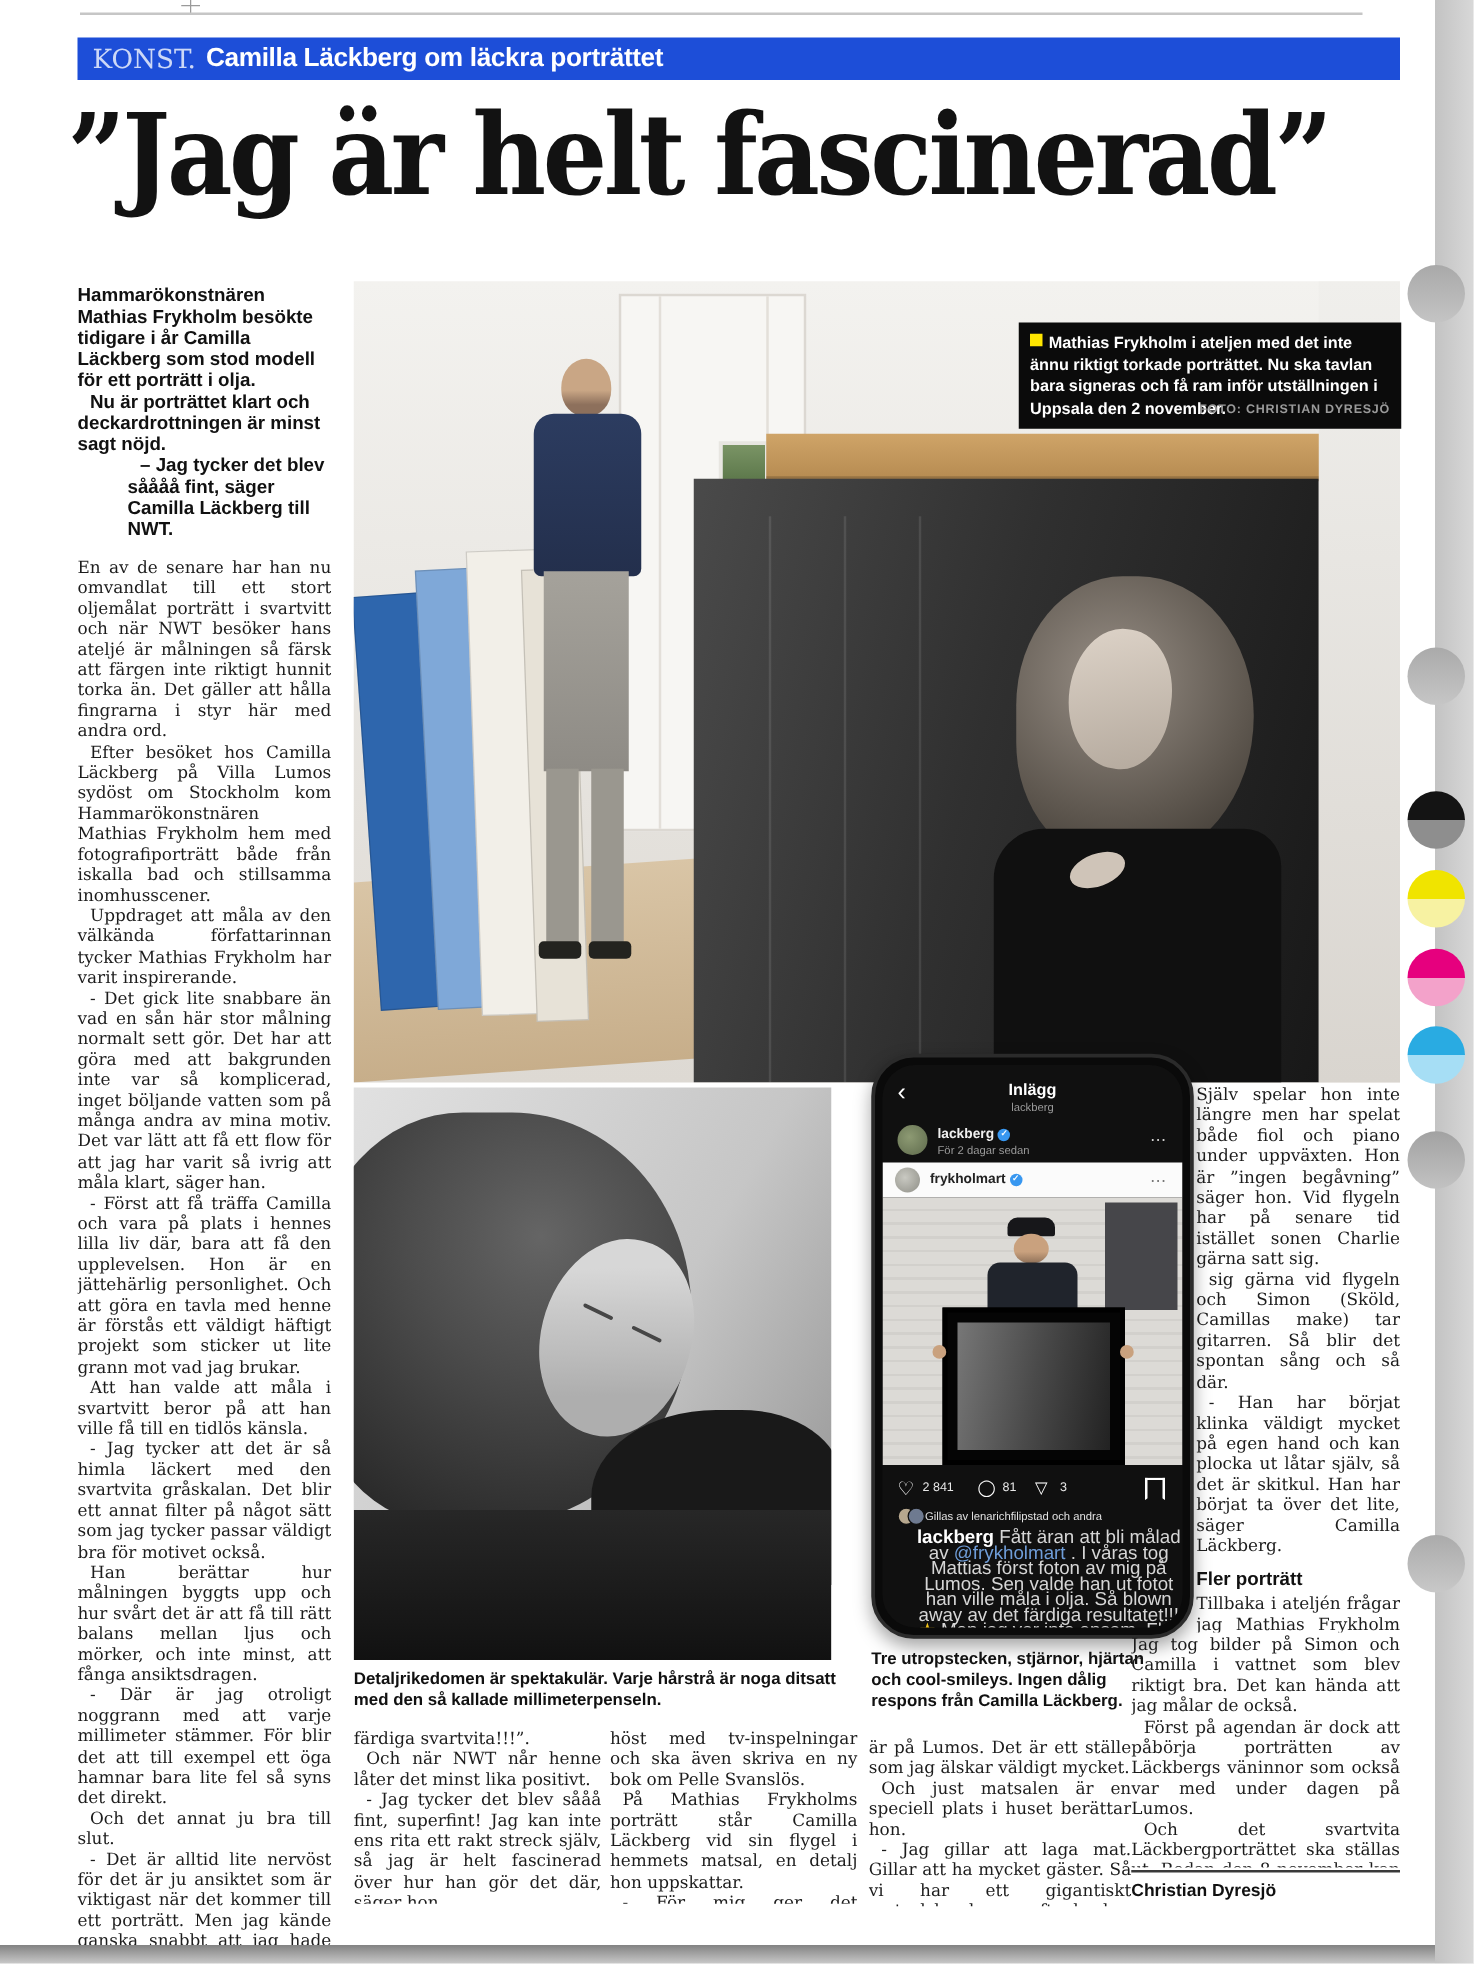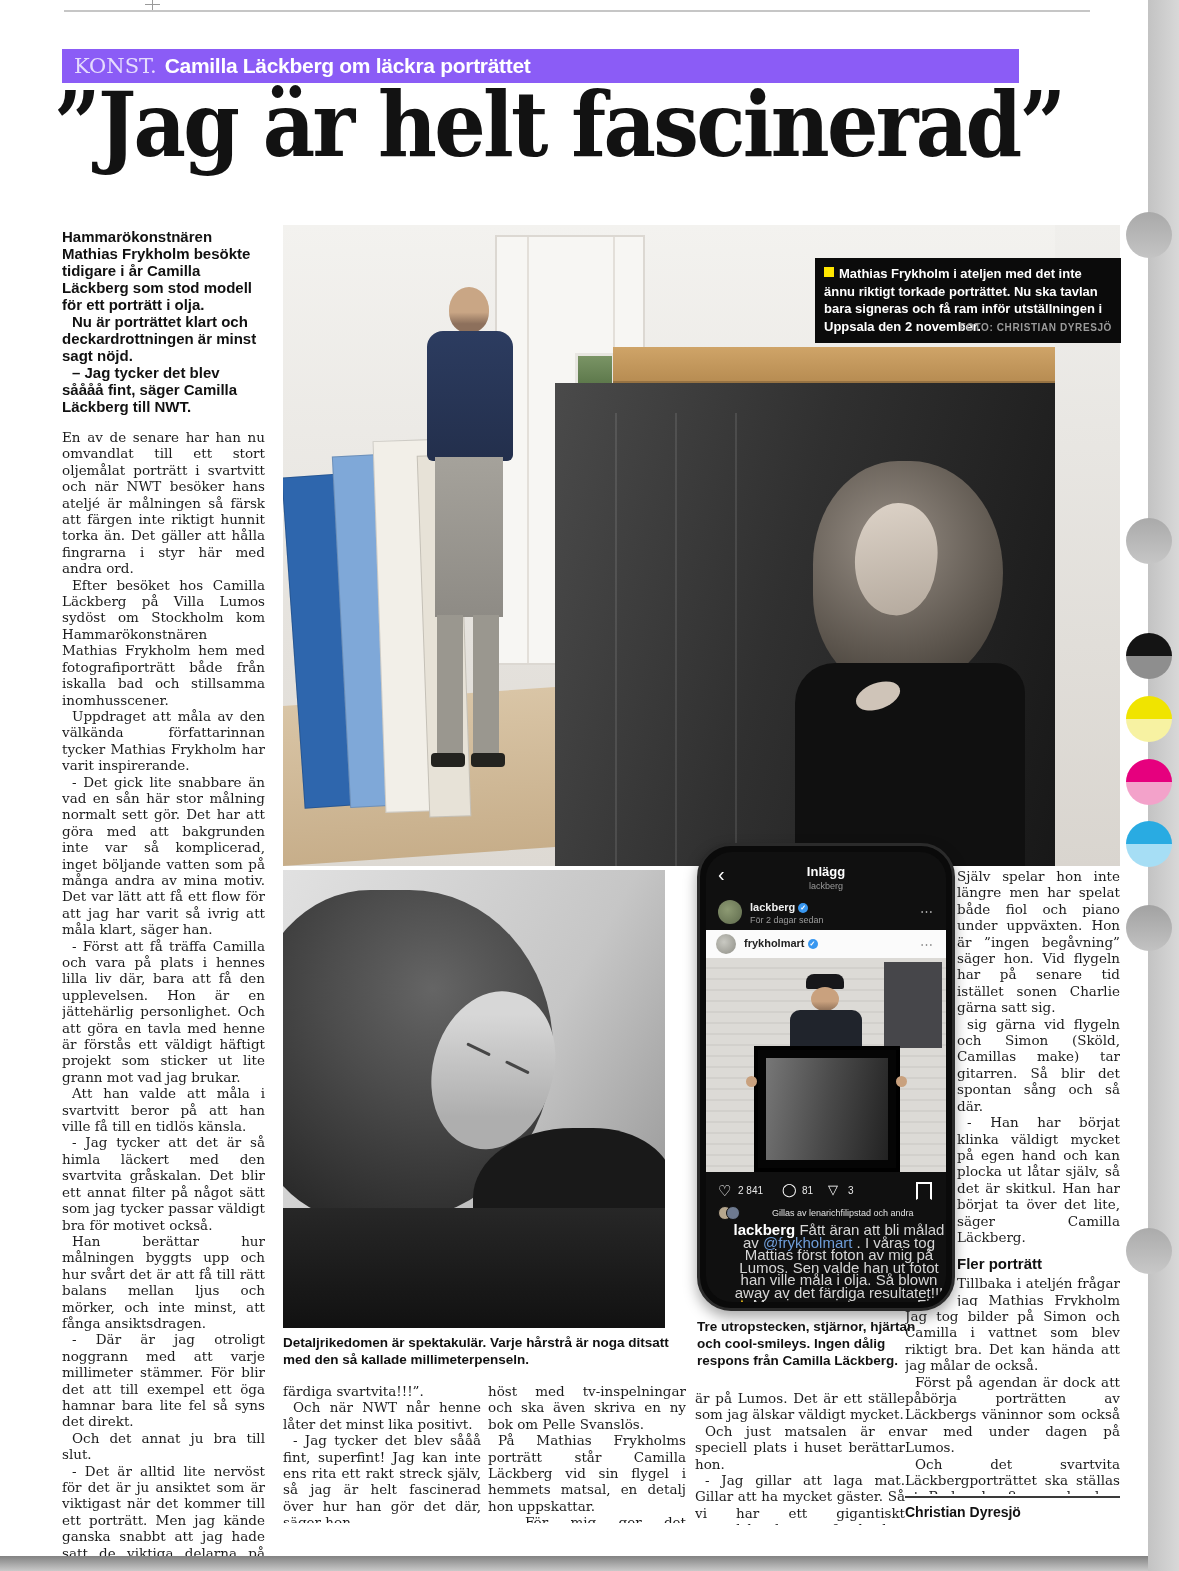--- a/index.html
+++ b/index.html
@@ -1,21 +1,21 @@
 <!DOCTYPE html>
 <html><head>
 <meta charset="utf-8">
 <style>
   html,body{margin:0;padding:0;background:#e9e9e9;}
   .page{position:relative;width:1179px;height:1571px;background:#ffffff;overflow:hidden;
         font-family:"Liberation Sans", sans-serif;}
   .abs{position:absolute;}
 
   
-  .kicker{left:62px;top:30px;width:957px;height:34px;background:#8b5cf6;display:flex;align-items:center;padding-left:12px;box-sizing:border-box;margin-top:19px;}
+  .kicker{left:62px;top:30px;width:1058px;height:34px;background:#1d4ed8;display:flex;align-items:center;padding-left:12px;box-sizing:border-box;}
   .kicker .section{font-family:"DejaVu Serif","Liberation Serif",serif;color:rgba(255,255,255,.78);font-size:21px;margin-right:8px;}
   .kicker .ktitle{color:#ffffff;font-weight:bold;font-size:21px;letter-spacing:-0.3px;}
 
   
   .headline{left:54px;top:74px;width:1110px;font-family:"DejaVu Serif","Liberation Serif",serif;
             font-weight:bold;color:#121212;font-size:90px;line-height:1.12;letter-spacing:-3px;
             transform:scaleX(.9);transform-origin:left top;white-space:nowrap;}
 
   
   .col{position:absolute;text-align:justify;font-family:"DejaVu Serif","Liberation Serif",serif;
@@ -82,21 +82,21 @@
   .m-cap{position:absolute;left:100px;top:16px;width:38px;height:15px;border-radius:8px 8px 2px 2px;background:#17171a;}
   .m-face{position:absolute;left:105px;top:29px;width:28px;height:24px;border-radius:50%;background:linear-gradient(#c9a17e 60%,#8d6f57);}
   .m-torso{position:absolute;left:84px;top:52px;width:72px;height:44px;border-radius:10px 10px 0 0;background:#20242c;}
   .m-tavla{position:absolute;left:48px;top:88px;width:146px;height:126px;background:#050505;border:4px solid #000;box-sizing:border-box;}
   .m-tavla-in{position:absolute;left:8px;top:8px;right:8px;bottom:8px;background:linear-gradient(100deg,#777 0%,#4a4a4a 50%,#222 100%);}
   .m-hand{position:absolute;width:11px;height:11px;border-radius:50%;background:#c9a17e;}
   .ig-actions{position:absolute;left:0;top:328px;width:100%;height:24px;color:#fff;}
   .ig-ico{position:absolute;font-size:15px;color:#fff;}
   .ig-count{position:absolute;font-size:10px;color:#e8e8e8;top:5px;}
   .bookmark{position:absolute;right:14px;top:2px;width:12px;height:16px;background:transparent;border:2px solid #fff;border-bottom:none;clip-path:polygon(0 0,100% 0,100% 100%,50% 72%,0 100%);}
-  .ig-liked{position:absolute;left:34px;top:356px;color:#e2e2e2;font-size:9px;width:200px;padding-left:32px;}
+  .ig-liked{position:absolute;left:34px;top:356px;color:#e2e2e2;font-size:9px;width:200px;}
   .likedav{position:absolute;top:354px;width:12px;height:12px;border-radius:50%;border:1px solid #101010;}
   .ig-cap{position:absolute;left:24px;top:372px;width:218px;color:#d6d6d6;font-size:15px;line-height:12.5px;text-align:center;}
   .ig-cap b{color:#fff;}
   .mention{color:#6f9dd8;}
   .star{color:#f5c518;}
   .cool{color:#ffd24a;}
   .redheart{color:#e0245e;}
 
   
   .edge-strip{left:1148px;top:0;width:31px;height:1571px;background:linear-gradient(to right,#c3c3c3,#d8d8d8);}
@@ -122,21 +122,21 @@
     <span class="section">KONST.</span>
     <span class="ktitle">Camilla Läckberg om läckra porträttet</span>
   </div>
 
   <div class="abs headline">”Jag är helt fascinerad”</div>
 
   <div class="col" style="left:62px;top:228px;width:203px;height:1332px;">
     <div class="lead">
       <p>Hammarökonstnären Mathias Frykholm besökte tidigare i år Camilla Läckberg som stod modell för ett porträtt i olja.</p>
       <p style="text-indent:10px;">Nu är porträttet klart och deckardrottningen är minst sagt nöjd.</p>
-      <p style="text-indent:10px;">– Jag tycker det blev såååå fint, säger Camilla Läckberg till NWT.</p>
+      <p style="text-indent:10px;margin-left:40px;">– Jag tycker det blev såååå fint, säger Camilla Läckberg till NWT.</p>
     </div>
     <p>En av de senare har han nu omvandlat till ett stort oljemålat porträtt i svartvitt och när NWT besöker hans ateljé är målningen så färsk att färgen inte riktigt hunnit torka än. Det gäller att hålla fingrarna i styr här med andra ord.</p>
     <p>Efter besöket hos Camilla Läckberg på Villa Lumos sydöst om Stockholm kom Hammarökonstnären Mathias Frykholm hem med fotografiporträtt både från iskalla bad och stillsamma inomhusscener.</p>
     <p>Uppdraget att måla av den välkända författarinnan tycker Mathias Frykholm har varit inspirerande.</p>
     <p>- Det gick lite snabbare än vad en sån här stor målning normalt sett gör. Det har att göra med att bakgrunden inte var så komplicerad, inget böljande vatten som på många andra av mina motiv. Det var lätt att få ett flow för att jag har varit så ivrig att måla klart, säger han.</p>
     <p>- Först att få träffa Camilla och vara på plats i hennes lilla liv där, bara att få den upplevelsen. Hon är en jättehärlig personlighet. Och att göra en tavla med henne är förstås ett väldigt häftigt projekt som sticker ut lite grann mot vad jag brukar.</p>
     <p>Att han valde att måla i svartvitt beror på att han ville få till en tidlös känsla.</p>
     <p>- Jag tycker att det är så himla läckert med den svartvita gråskalan. Det blir ett annat filter på något sätt som jag tycker passar väldigt bra för motivet också.</p>
     <p>Han berättar hur målningen byggts upp och hur svårt det är att få till rätt balans mellan ljus och mörker, och inte minst, att fånga ansiktsdragen.</p>
     <p>- Där är jag otroligt noggrann med att varje millimeter stämmer. För blir det att till exempel ett öga hamnar bara lite fel så syns det direkt.</p>

